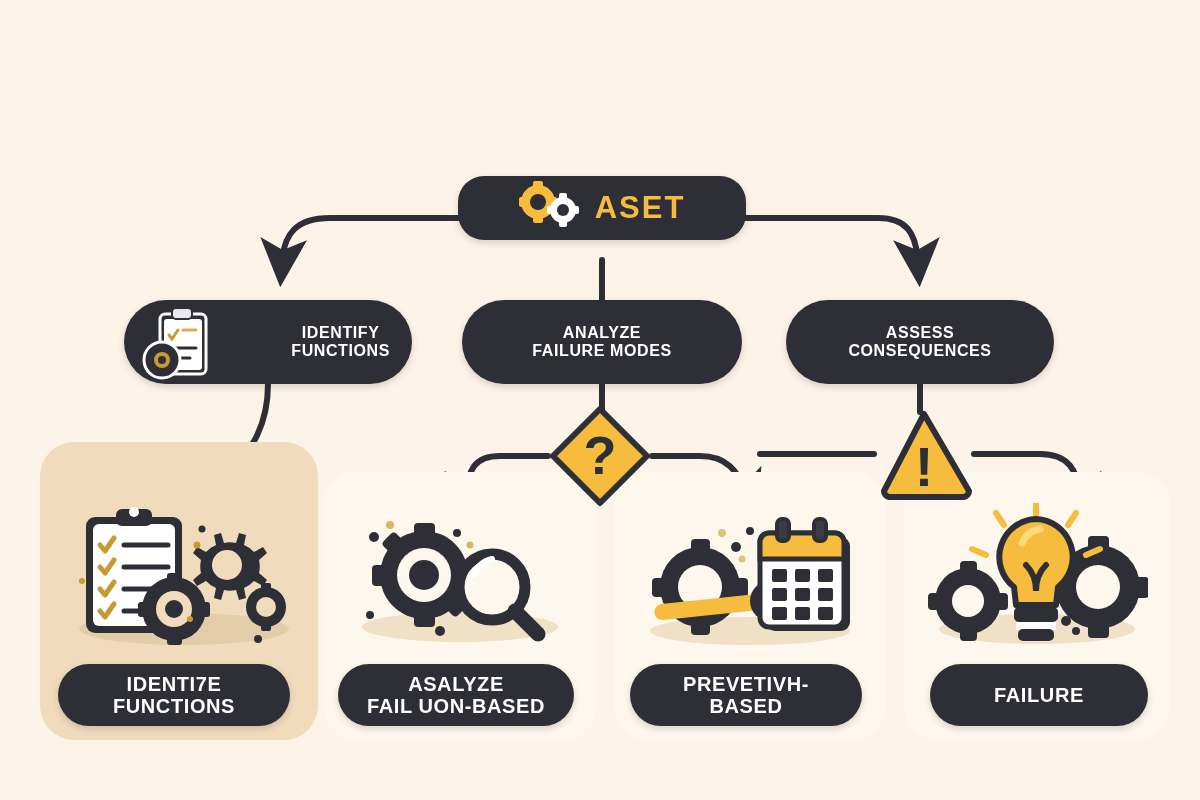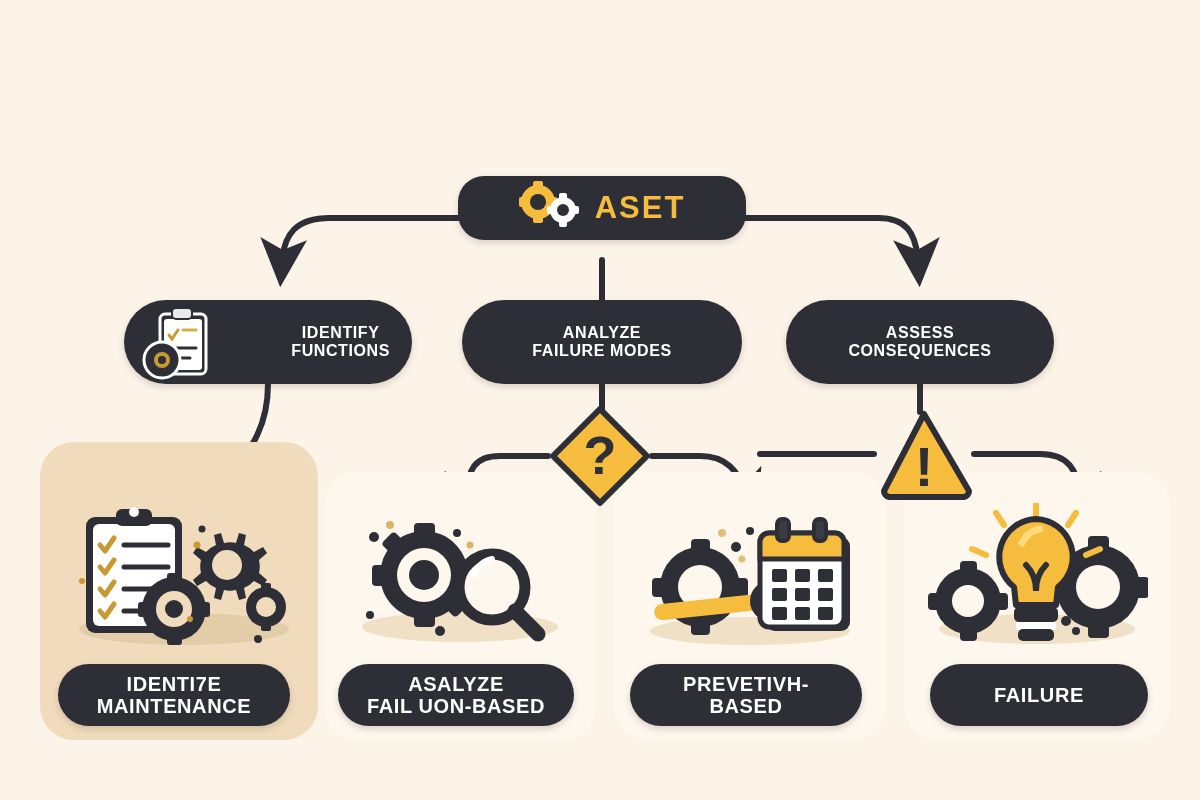--- a/index.html
+++ b/index.html
@@ -363,21 +363,21 @@
 FAILURE MODES</span>
   </div>
 
   <div class="pill mid-pill" id="node-assess-conseq">
     <span class="txt">ASSESS
 CONSEQUENCES</span>
   </div>
 
   <div class="pill bot-pill" id="label-identify-conditions">
     <span class="txt">IDENTI7E
-MAINTENANCE</span>
+FUNCTIONS</span>
   </div>
   <div class="pill bot-pill" id="label-preventive-based">
     <span class="txt">PREVETIVH-
 BASED</span>
   </div>
   <div class="pill bot-pill" id="label-analyze-failure-based">
     <span class="txt">ASALYZE
 FAIL UON-BASED</span>
   </div>
   <div class="pill bot-pill" id="label-redesign">

